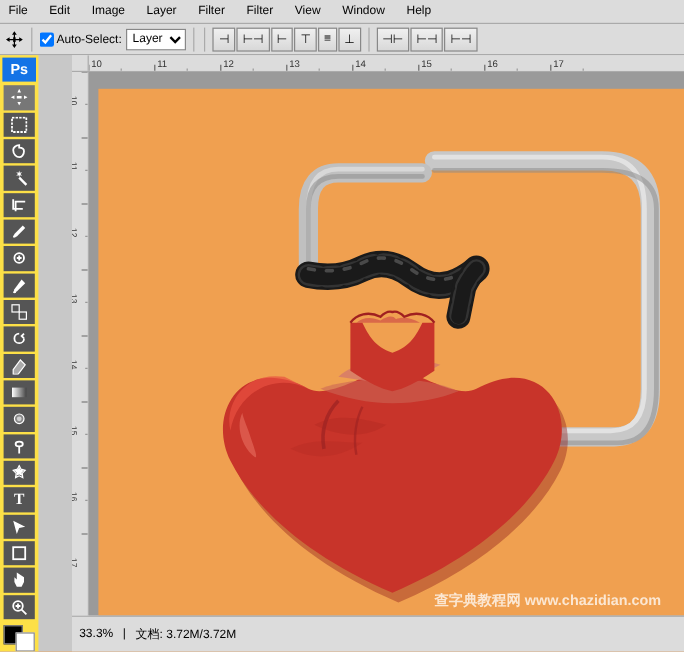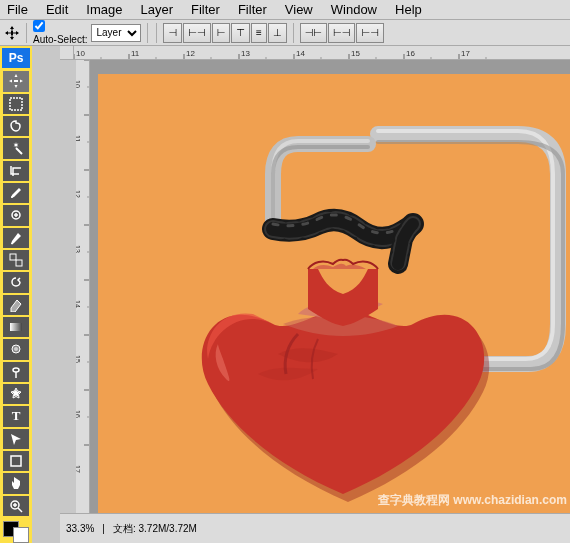--- a/index.html
+++ b/index.html
@@ -16,43 +16,42 @@
     #menubar {
       display: flex;
       align-items: center;
       height: 20px;
       background: #dcdcdc;
       border-bottom: 1px solid #aaa;
       padding: 0 4px;
       gap: 12px;
     }
     .menu-item {
-      font-size: 13px;
+      font-size: 10px;
       color: #000;
       cursor: pointer;
       padding: 1px 3px;
     }
 
     
     #toolbar {
       display: flex;
       align-items: center;
       height: 26px;
       background: #dcdcdc;
       border-bottom: 1px solid #aaa;
       padding: 0 4px;
       gap: 4px;
     }
     .toolbar-item {
       font-size: 10px;
       color: #000;
       display: flex;
-      align-items: flex-start;
+      align-items: flex-end;
       gap: 2px;
-      flex-direction: column;
     }
     .toolbar-checkbox {
       width: 12px; height: 12px;
     }
     .toolbar-label { font-size: 10px; }
     .toolbar-select {
       font-size: 10px;
       height: 18px;
       border: 1px solid #888;
       background: #fff;
@@ -143,21 +142,20 @@
     #canvas-with-rulers {
       flex: 1;
       display: flex;
       flex-direction: column;
       padding-left: 28px;
     }
     #canvas-inner {
       display: flex;
       flex: 1;
       overflow: hidden;
-      margin-left: 16px;
     }
     #ruler-v {
       width: 14px;
       background: #dcdcdc;
       border-right: 1px solid #aaa;
       position: relative;
       overflow: hidden;
     }
 
     #photoshop-canvas {

